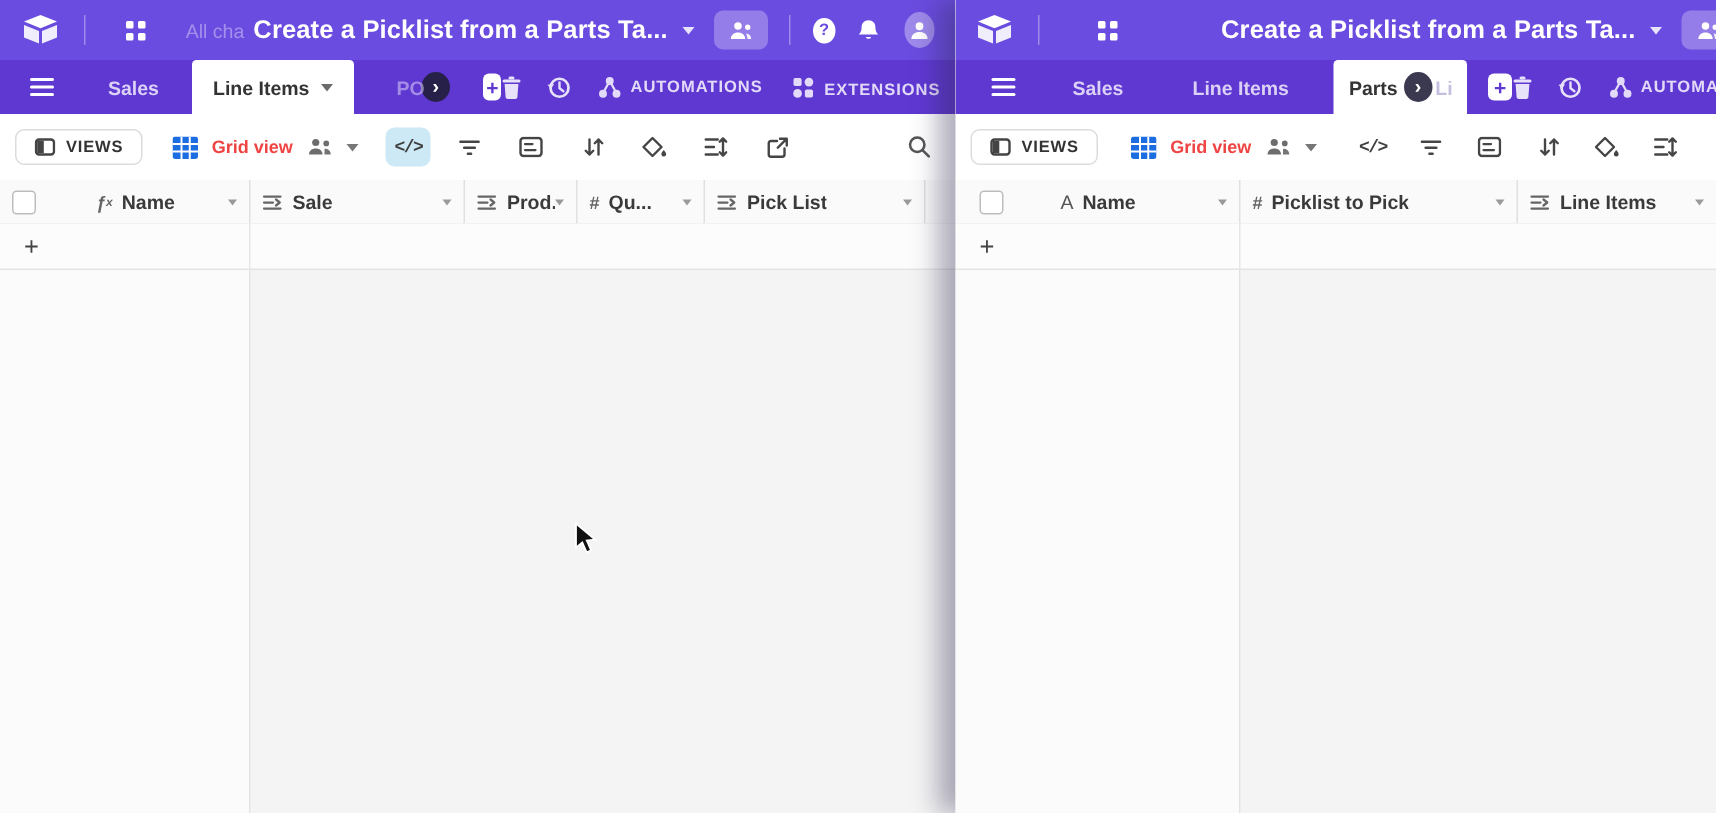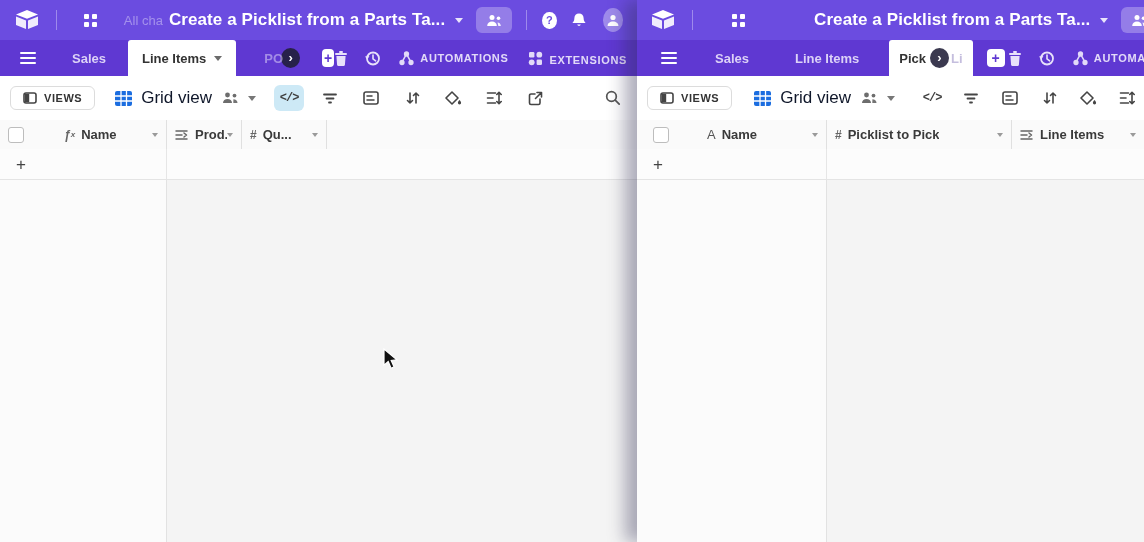--- a/index.html
+++ b/index.html
@@ -37,21 +37,21 @@
   .navlabel{font-size:11px;font-weight:700;letter-spacing:.06em;color:#E2DAF8;white-space:nowrap;}
   .plussq{width:18px;height:18px;border-radius:4px;background:#fff;color:#5F38D2;
     display:flex;align-items:center;justify-content:center;font-size:14px;font-weight:700;line-height:1;}
   .hamb{display:flex;flex-direction:column;gap:3px;}
   .hamb span{display:block;width:16px;height:2px;background:#fff;border-radius:1px;}
   
   .toolbar{position:absolute;top:76px;left:0;right:0;height:44px;background:#fff;
     display:flex;align-items:center;border-bottom:1px solid #ECECEC;color:#3d3d3d;}
   .viewsbtn{display:flex;gap:7px;border:1px solid #DCDCDC;border-radius:6px;
     padding:5px 12px;font-size:11px;font-weight:700;letter-spacing:.05em;color:#333;background:#fff;}
-  .gvname{font-size:17px;font-weight:400;color:#0f172a;}
+  .gvname{font-size:12px;font-weight:700;color:#ef4444;}
   .tool{width:30px;height:26px;display:flex;align-items:center;justify-content:center;border-radius:6px;}
   .tool.active{background:#CDE9F6;}
   
   .thead{position:absolute;top:120px;left:0;right:0;height:29px;background:#FAFAFA;
     border-bottom:1px solid #D8D8D8;display:flex;}
   .th{display:flex;align-items:center;border-right:1px solid #E0E0E0;padding:0 8px;
     font-size:13px;color:#3a3a3a;box-sizing:border-box;}
   .th .lbl{margin-left:6px;white-space:nowrap;overflow:hidden;font-weight:bold;}
   .th .caret{margin-left:auto;border-top-color:#9a9a9a;border-left-width:3.5px;border-right-width:3.5px;border-top-width:4.5px;}
   .th.filler{border-right:none;flex:1;}
@@ -272,35 +272,59 @@
     </span>
   </div>
 
   <div class="thead">
     <div class="th" style="width:167px">
       <span class="checkbox"></span>
       <span class="ficon" style="margin-left:40px;font-style:italic;font-weight:600">ƒ<sub style="font-size:8px">x</sub></span>
       <span class="lbl">Name</span>
       <span class="caret"></span>
     </div>
+    <div class="th" style="width:143px">
+      <span class="ficon">
+        <svg width="14" height="12" viewBox="0 0 14 12">
+              <g stroke="#666" stroke-width="1.5" fill="none" stroke-linecap="round" stroke-linejoin="round">
+                <path d="M1 2h11M1 10h11M1 6h6"></path>
+                <path d="M9 4l2.5 2L9 8"></path>
+              </g>
+            </svg>
+      </span>
+      <span class="lbl">Sale</span>
+      <span class="caret"></span>
+    </div>
     <div class="th" style="width:75px">
       <span class="ficon">
         <svg width="14" height="12" viewBox="0 0 14 12">
               <g stroke="#666" stroke-width="1.5" fill="none" stroke-linecap="round" stroke-linejoin="round">
                 <path d="M1 2h11M1 10h11M1 6h6"></path>
                 <path d="M9 4l2.5 2L9 8"></path>
               </g>
             </svg>
       </span>
       <span class="lbl">Prod...</span>
       <span class="caret"></span>
     </div>
     <div class="th" style="width:85px">
       <span class="ficon" style="font-weight:600">#</span>
       <span class="lbl">Qu...</span>
+      <span class="caret"></span>
+    </div>
+    <div class="th" style="width:147px">
+      <span class="ficon">
+        <svg width="14" height="12" viewBox="0 0 14 12">
+              <g stroke="#666" stroke-width="1.5" fill="none" stroke-linecap="round" stroke-linejoin="round">
+                <path d="M1 2h11M1 10h11M1 6h6"></path>
+                <path d="M9 4l2.5 2L9 8"></path>
+              </g>
+            </svg>
+      </span>
+      <span class="lbl">Pick List</span>
       <span class="caret"></span>
     </div>
     <div class="th filler"></div>
   </div>
 
   <div class="addrow">
     <div class="primary" style="width:167px">
       <span class="plus">+</span>
     </div>
   </div>
@@ -347,21 +371,21 @@
 
   <div class="tabbar">
     <span class="hamb" style="margin-left:24px">
           <span></span>
           <span></span>
           <span></span>
         </span>
     <span class="tab" style="margin-left:24px">Sales</span>
     <span class="tab" style="margin-left:18px">Line Items</span>
     <span class="tab active" style="margin-left:16px;gap:2px;padding:0 10px">
-      <span>Pick</span>
+      <span>Parts</span>
       <span class="scrollcircle" style="margin-left:2px">›</span>
       <span class="fadedtxt">Li</span>
     </span>
     <span class="plussq" style="margin-left:14px">+</span>
     <span style="margin-left:auto;display:flex;align-items:center;margin-right:-38px">
       <span>
         <svg width="14" height="16" viewBox="0 0 14 16">
               <g fill="#E8E1FA">
                 <rect x="1" y="3" width="12" height="2" rx="1"></rect>
                 <rect x="5" y="1" width="4" height="2" rx="1"></rect>

